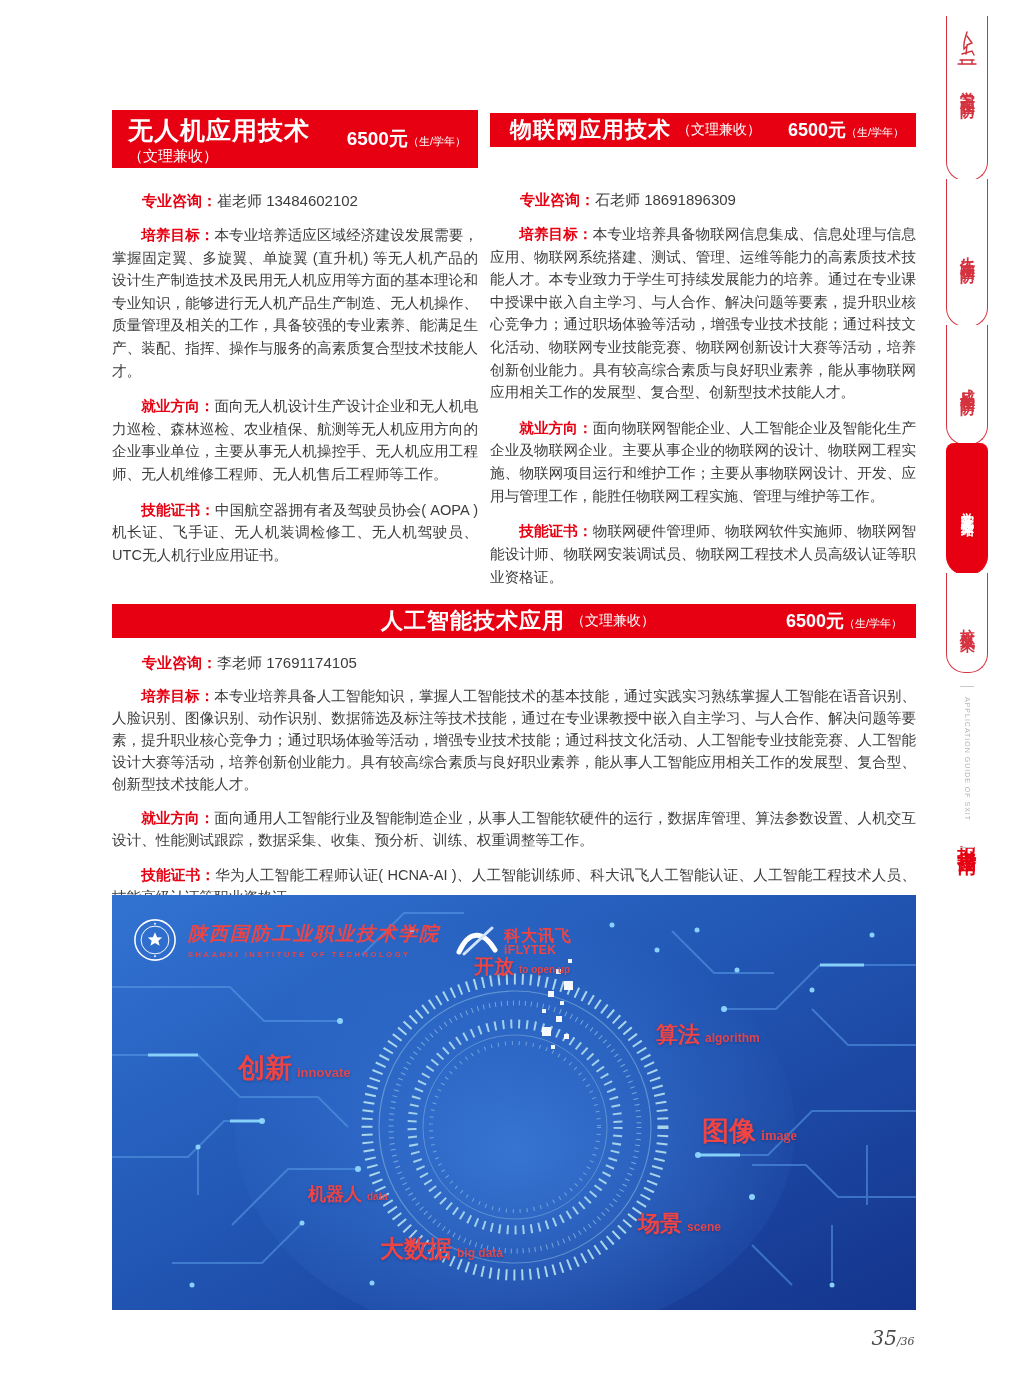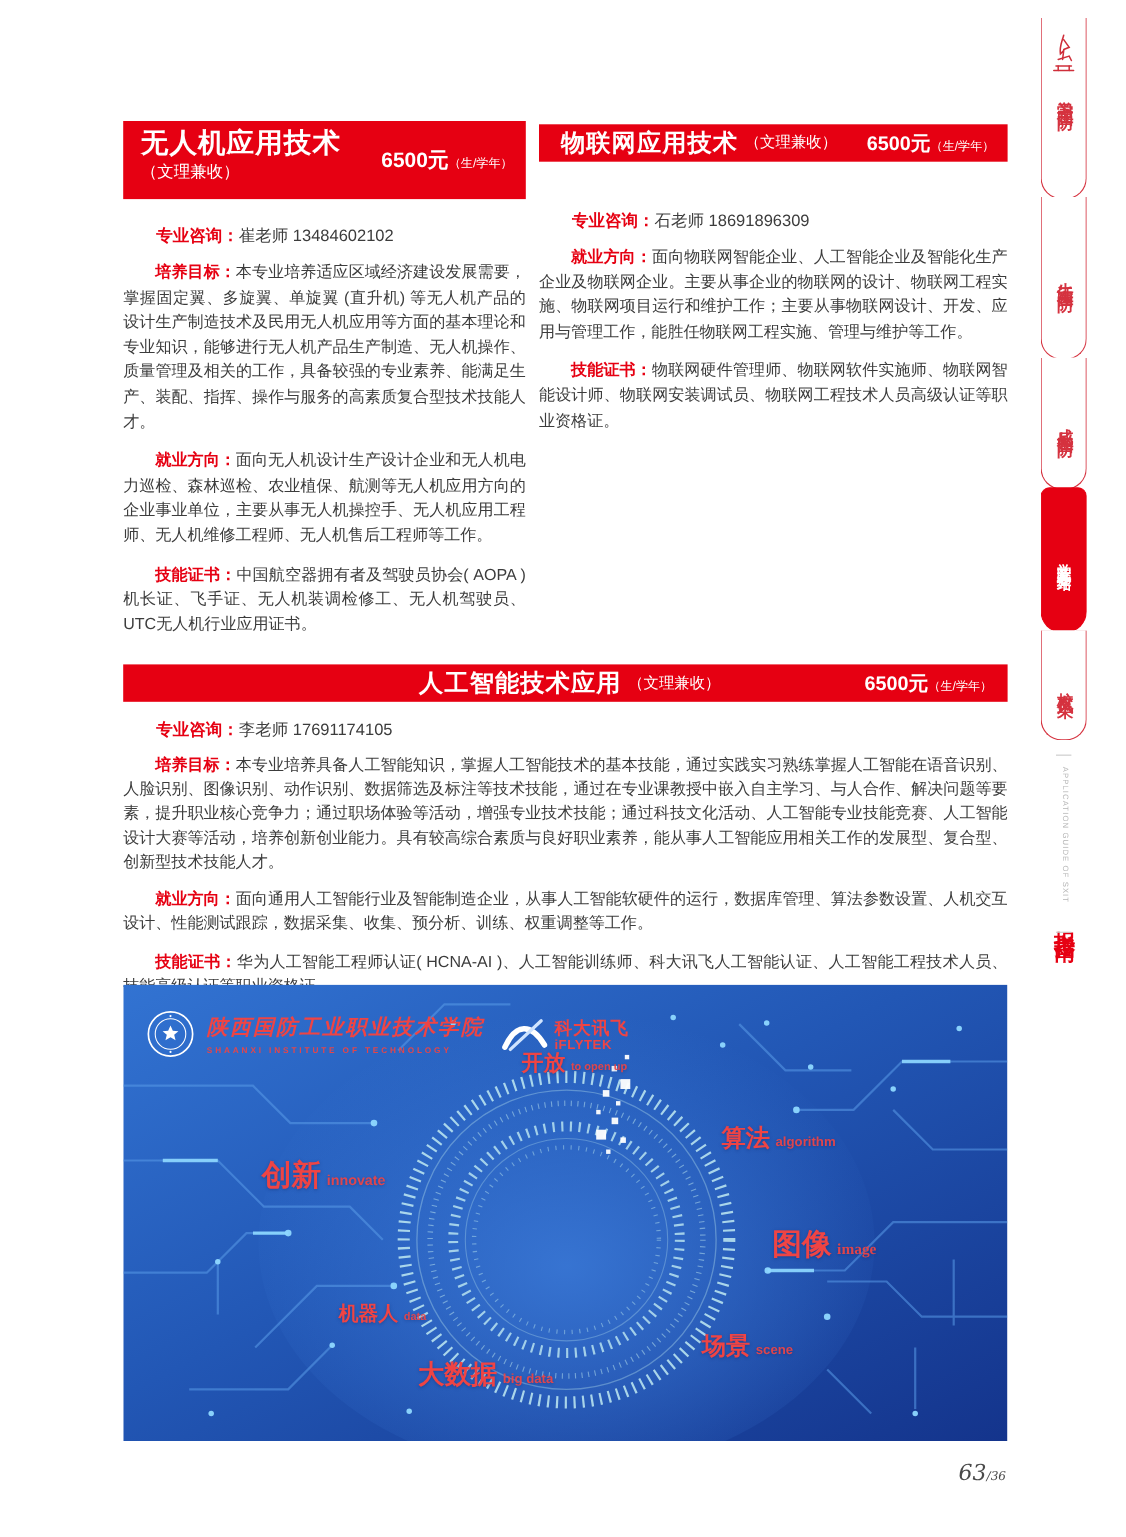--- a/index.html
+++ b/index.html
@@ -7,21 +7,21 @@
     width:1024px;height:1397px;position:relative;background:#ffffff;
     font-family:"Liberation Sans","DejaVu Sans",sans-serif;
     -webkit-font-smoothing:antialiased;
   }
   .abs{position:absolute;}
   
   .col-left{left:112px;top:110px;width:366px;}
   .col-right{left:490px;top:113px;width:426px;}
   .ai-sec{left:112px;top:604px;width:804px;}
   .card-header{background:#e60012;color:#fff;box-sizing:border-box;}
-  .hdr-tall{height:71px;padding:7px 14px 6px 16px;position:relative;}
+  .hdr-tall{height:58px;padding:7px 14px 6px 16px;position:relative;}
   .hdr-tall .ttl{font-size:25px;font-weight:bold;letter-spacing:1px;line-height:1.1;}
   .hdr-tall .sub{font-size:15px;margin-top:2px;}
   .hdr-price{position:absolute;right:12px;top:50%;transform:translateY(-50%);font-size:19px;font-weight:bold;white-space:nowrap;}
   .hdr-price .unit{font-size:11px;font-weight:normal;}
   .hdr-slim{height:34px;display:flex;align-items:center;padding:0 12px 0 20px;position:relative;}
   .hdr-slim .ttl{font-size:22px;font-weight:bold;letter-spacing:1px;}
   .hdr-slim .sub{font-size:14px;margin-left:6px;}
   .hdr-slim .hdr-price{font-size:18px;}
   .hdr-center{justify-content:center;}
   .hdr-center .hdr-price{position:absolute;right:14px;}
@@ -89,20 +89,21 @@
     <p class="body"><span class="rlab">技能证书：</span><span>中国航空器拥有者及驾驶员协会( AOPA )机长证、飞手证、无人机装调检修工、无人机驾驶员、UTC无人机行业应用证书。</span></p>
   </section>
 
   <section class="abs col-right">
     <div class="card-header hdr-slim">
       <span class="ttl">物联网应用技术</span>
       <span class="sub">（文理兼收）</span>
       <div class="hdr-price"><span>6500元</span><span class="unit">（生/学年）</span></div>
     </div>
     <div class="consult consult-r"><span class="rlab">专业咨询：</span><span>石老师 18691896309</span></div>
+    <p class="body"><span class="rlab">培养目标：</span><span>本专业培养具备物联网信息集成、信息处理与信息应用、物联网系统搭建、测试、管理、运维等能力的高素质技术技能人才。本专业致力于学生可持续发展能力的培养。通过在专业课中授课中嵌入自主学习、与人合作、解决问题等要素，提升职业核心竞争力；通过职场体验等活动，增强专业技术技能；通过科技文化活动、物联网专业技能竞赛、物联网创新设计大赛等活动，培养创新创业能力。具有较高综合素质与良好职业素养，能从事物联网应用相关工作的发展型、复合型、创新型技术技能人才。</span></p>
     <p class="body"><span class="rlab">就业方向：</span><span>面向物联网智能企业、人工智能企业及智能化生产企业及物联网企业。主要从事企业的物联网的设计、物联网工程实施、物联网项目运行和维护工作；主要从事物联网设计、开发、应用与管理工作，能胜任物联网工程实施、管理与维护等工作。</span></p>
     <p class="body"><span class="rlab">技能证书：</span><span>物联网硬件管理师、物联网软件实施师、物联网智能设计师、物联网安装调试员、物联网工程技术人员高级认证等职业资格证。</span></p>
   </section>
 
   <section class="abs ai-sec">
     <div class="card-header hdr-slim hdr-center">
       <span class="ttl">人工智能技术应用</span>
       <span class="sub">（文理兼收）</span>
       <div class="hdr-price"><span>6500元</span><span class="unit">（生/学年）</span></div>
     </div>
@@ -259,16 +260,16 @@
   </aside>
   <div class="abs sb-bottom">
     <div class="dash"></div>
     <div class="guide-en">APPLICATION GUIDE OF SXIT</div>
     <div class="guide-cn">报考指南</div>
     <div class="dash"></div>
     <div class="vdots">…</div>
   </div>
 
   <div class="abs page-num">
-    <span class="pn-cur">63</span><span class="pn-rest">/36</span>
+    <span class="pn-cur">35</span><span class="pn-rest">/36</span>
   </div>
 
 </div>
 
 </body></html>

